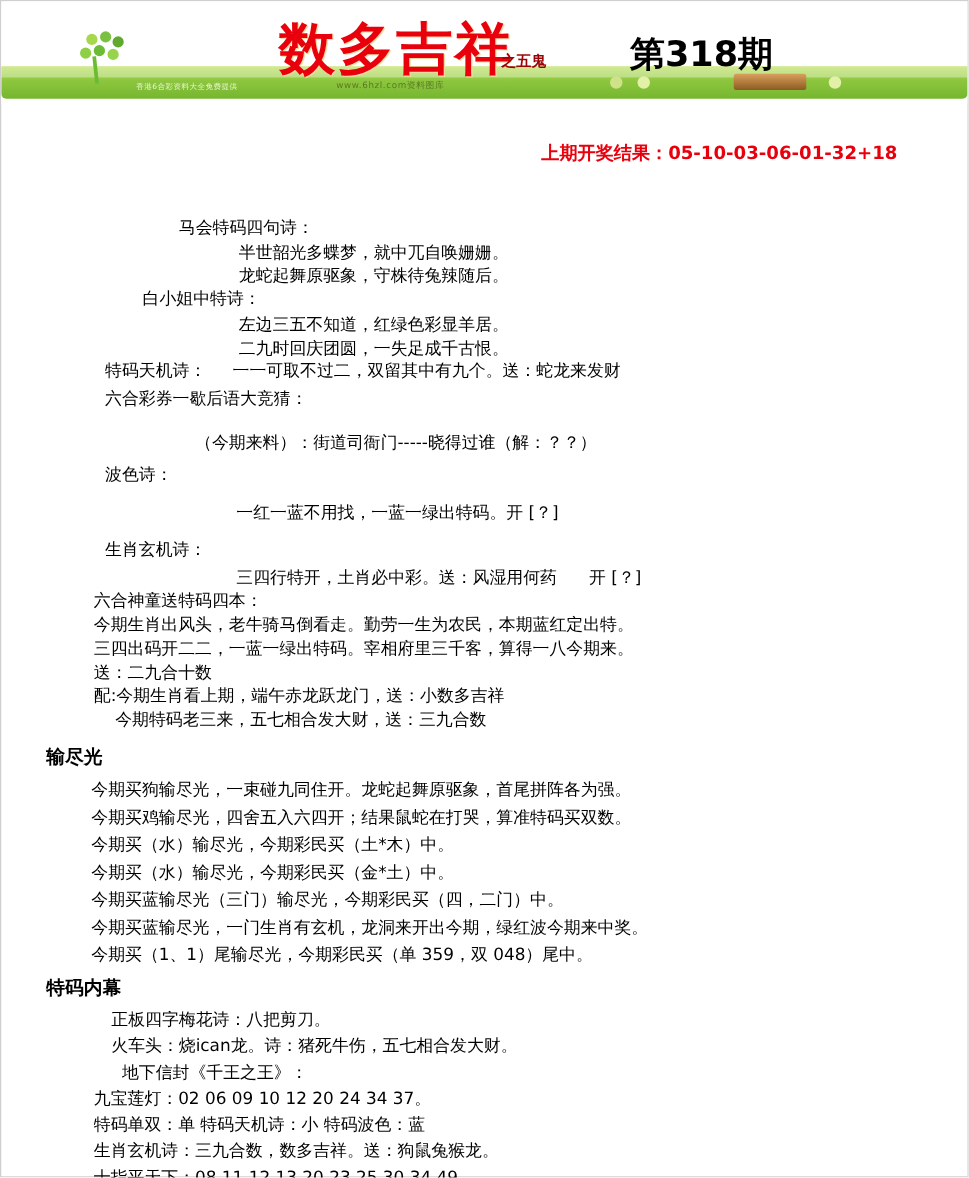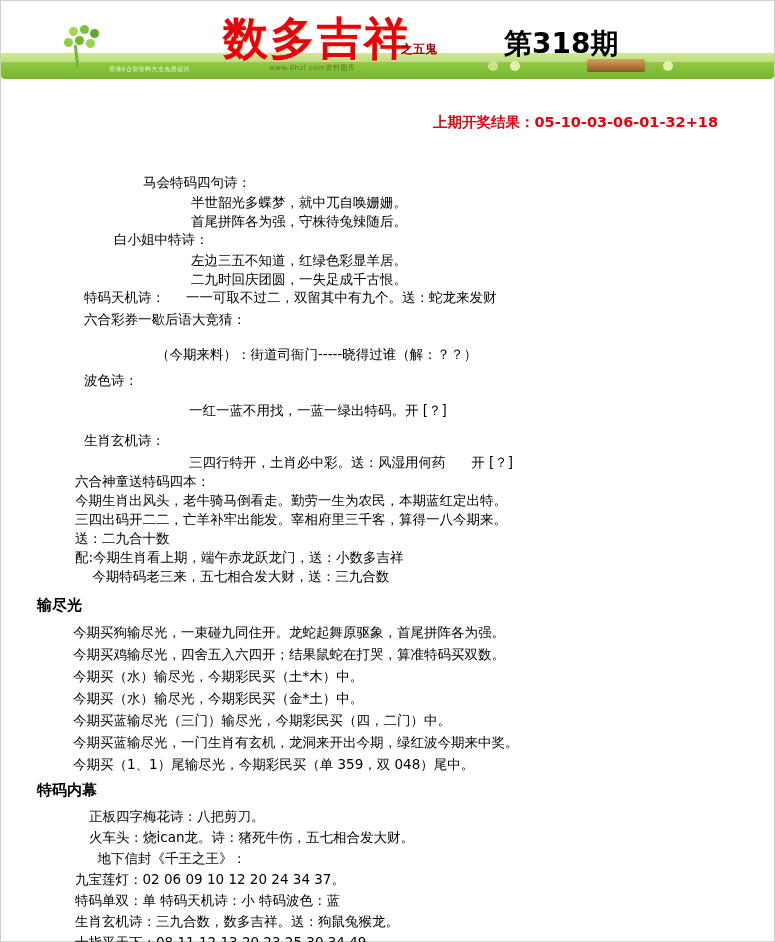--- a/index.html
+++ b/index.html
@@ -204,41 +204,41 @@
     <div class="banner-deco-dot b2"></div>
     <div class="banner-deco-dot b3"></div>
   </div>
 
   <div class="result-line">上期开奖结果：05-10-03-06-01-32+18</div>
 
   <div class="content">
 
     <div class="blk" style="left:104px; top:90px;margin-left:38px;">马会特码四句诗：</div>
     <div class="blk ln" style="left:190px; top:110px;">半世韶光多蝶梦，就中兀自唤姗姗。</div>
-    <div class="blk ln" style="left:190px; top:129px;">首尾拼阵各为强，守株待兔辣随后。</div>
+    <div class="blk ln" style="left:190px; top:129px;">龙蛇起舞原驱象，守株待兔辣随后。</div>
 
     <div class="blk" style="left:113px; top:147px;">白小姐中特诗：</div>
     <div class="blk ln" style="left:190px; top:168px;">左边三五不知道，红绿色彩显羊居。</div>
     <div class="blk ln" style="left:190px; top:187px;">二九时回庆团圆，一失足成千古恨。</div>
 
     <div class="blk" style="left:83px; top:205px;">特码天机诗：</div>
     <div class="blk ln" style="left:185px; top:205px;">一一可取不过二，双留其中有九个。送：蛇龙来发财</div>
 
     <div class="blk" style="left:83px; top:227px;">六合彩券一歇后语大竞猜：</div>
     <div class="blk ln" style="left:155px; top:262px;">（今期来料）：街道司衙门-----晓得过谁（解：？？）</div>
 
     <div class="blk" style="left:83px; top:288px;">波色诗：</div>
     <div class="blk ln" style="left:188px; top:318px;">一红一蓝不用找，一蓝一绿出特码。开 [？]</div>
 
     <div class="blk" style="left:83px; top:348px;">生肖玄机诗：</div>
     <div class="blk ln" style="left:188px; top:370px;">三四行特开，土肖必中彩。送：风湿用何药      开 [？]</div>
 
     <div class="blk" style="left:74px; top:389px;">六合神童送特码四本：</div>
     <div class="blk ln" style="left:74px; top:408px;">今期生肖出风头，老牛骑马倒看走。勤劳一生为农民，本期蓝红定出特。</div>
-    <div class="blk ln" style="left:74px; top:427px;">三四出码开二二，亡羊补牢出能发。宰相府里三千客，算得一八今期来。</div>
+    <div class="blk ln" style="left:74px; top:427px;">三四出码开二二，一蓝一绿出特码。宰相府里三千客，算得一八今期来。</div>
     <div class="blk ln" style="left:74px; top:446px;">送：二九合十数</div>
     <div class="blk ln" style="left:74px; top:465px;">配:今期生肖看上期，端午赤龙跃龙门，送：小数多吉祥</div>
     <div class="blk ln" style="left:74px; top:484px;">    今期特码老三来，五七相合发大财，送：三九合数</div>
 
     <div class="blk sec-head" style="left:36px; top:513px;">输尽光</div>
     <div class="blk ln" style="left:72px; top:540px;">今期买狗输尽光，一束碰九同住开。龙蛇起舞原驱象，首尾拼阵各为强。</div>
     <div class="blk ln" style="left:72px; top:562px;">今期买鸡输尽光，四舍五入六四开；结果鼠蛇在打哭，算准特码买双数。</div>
     <div class="blk ln" style="left:72px; top:584px;">今期买（水）输尽光，今期彩民买（土*木）中。</div>
     <div class="blk ln" style="left:72px; top:606px;">今期买（水）输尽光，今期彩民买（金*土）中。</div>
     <div class="blk ln" style="left:72px; top:628px;">今期买蓝输尽光（三门）输尽光，今期彩民买（四，二门）中。</div>

